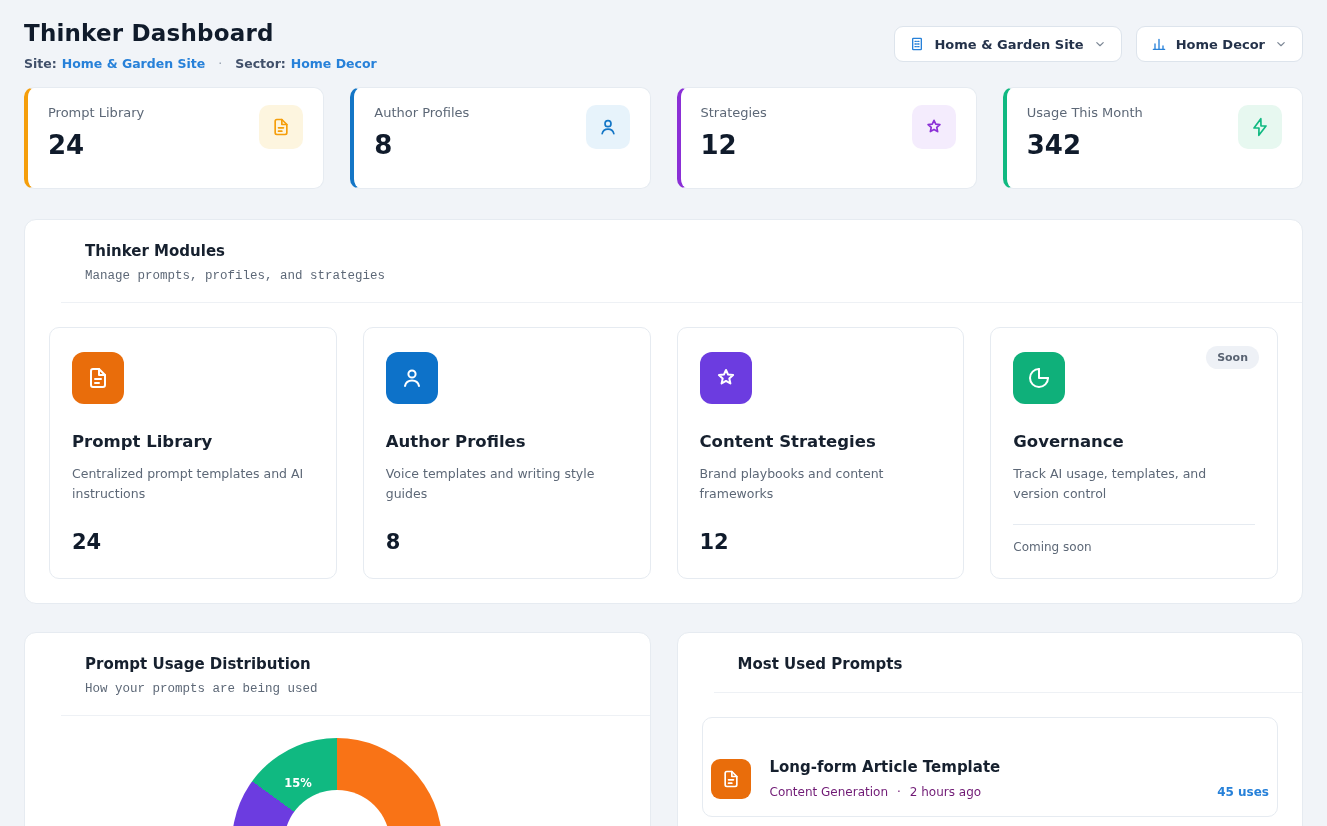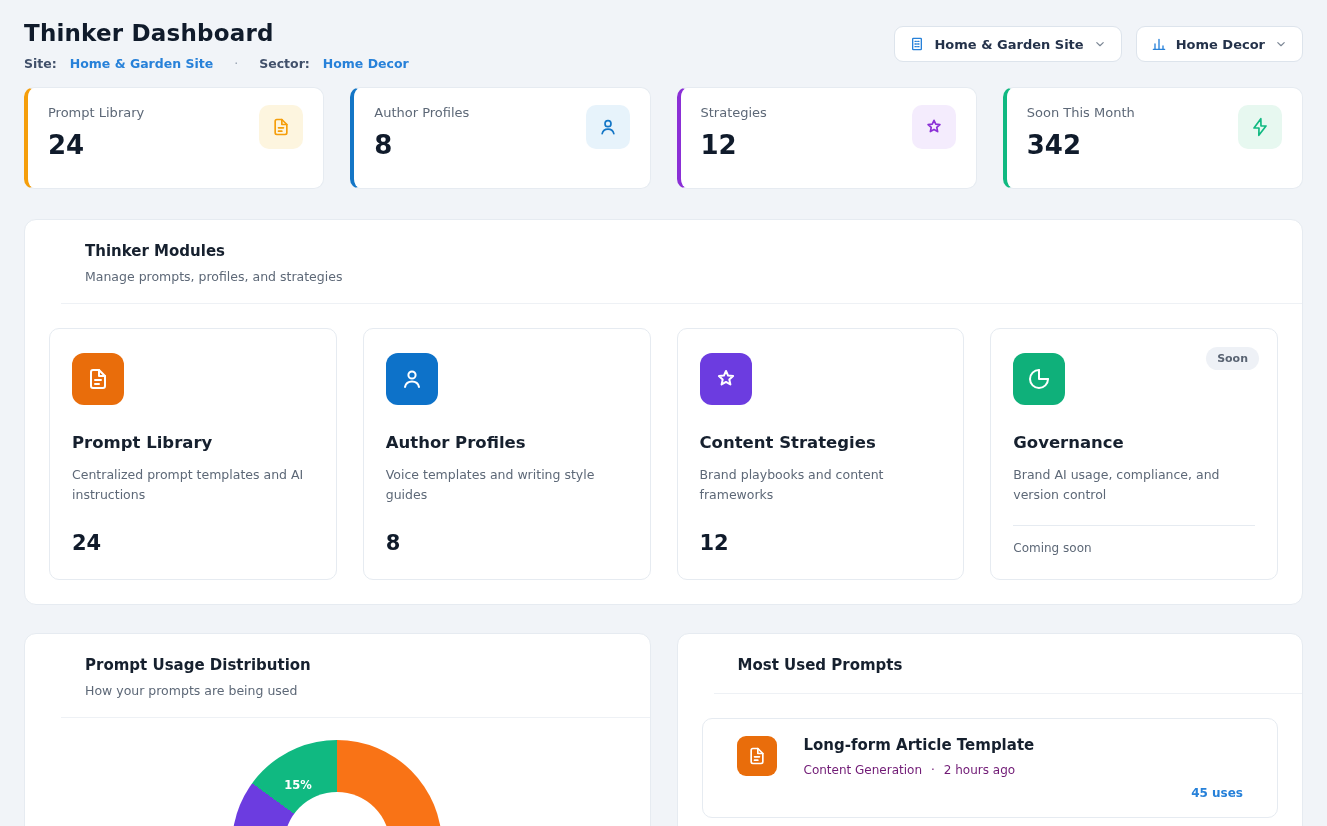--- a/index.html
+++ b/index.html
@@ -13,21 +13,21 @@
   .svg16 { width:16px; height:16px; }
   .svg14 { width:14px; height:14px; }
   .svg20 { width:20px; height:20px; }
   .svg24 { width:24px; height:24px; }
 
   .page { padding:20px 24px; }
 
   
   .topbar { display:flex; justify-content:space-between; align-items:flex-start; }
   .page-title { font-size:23px; font-weight:bold; color:#101b2b; letter-spacing:.2px; }
-  .sub { margin-top:10px; font-size:12.5px; color:#5d6877; display:flex; align-items:flex-end; gap:13px; }
+  .sub { margin-top:10px; font-size:12.5px; color:#5d6877; display:flex; align-items:flex-end; gap:5px; }
   .sub .lbl { font-weight:bold; color:#41506a; }
   .sub a { color:#2781d9; text-decoration:none; font-weight:bold; cursor:pointer; }
   .sub .dot { margin:0 8px; color:#94a0ae; }
 
   .selectors { display:flex; gap:14px; margin-top:6px; }
   .selector {
     display:flex; align-items:center; gap:9px;
     background:#fff; border:1px solid #dde4ec; border-radius:9px;
     padding:9px 14px; font-family:inherit; font-size:13px; font-weight:bold; color:#24324a;
     cursor:pointer;
@@ -48,21 +48,21 @@
   .stat-iconbox {
     width:44px; height:44px; border-radius:10px;
     background:var(--tint); color:var(--accent);
     display:flex; align-items:center; justify-content:center;
   }
 
   
   .panel { background:#fff; border:1px solid #e6ebf1; border-radius:12px; }
   .panel-head { padding:22px 24px 19px; border-bottom:1px solid #eef1f5;margin-left:36px; }
   .panel-title { font-size:15px; font-weight:bold; color:#16202e; }
-  .panel-sub { margin-top:9px; font-size:12.5px; color:#5d6877; }
+  .panel-sub { margin-top:9px; font-size:12.5px; color:#5d6877;font-family:Liberation Mono, monospace; }
 
   .modules-panel { margin-top:30px; }
   .modules-grid { display:grid; grid-template-columns:repeat(4,1fr); gap:26px; padding:24px; }
   .module-card {
     position:relative; border:1px solid #e6ebf1; border-radius:10px;
     padding:24px 22px; min-height:252px; background:#fff;
     display:flex; flex-direction:column; cursor:pointer;
   }
   .module-iconbox {
     width:52px; height:52px; border-radius:12px; background:var(--tint); color:#fff;
@@ -80,22 +80,22 @@
 
   
   .bottom { display:grid; grid-template-columns:1fr 1fr; gap:26px; margin-top:28px; }
   .chart-area { position:relative; height:280px; display:flex; justify-content:center; padding-top:22px; }
   .donut { width:210px; height:210px; border-radius:50%; position:relative; }
   .donut::after { content:""; position:absolute; inset:52px; background:#fff; border-radius:50%; }
   .donut-label { position:absolute; left:52px; top:38px; color:#fff; font-size:11.5px; font-weight:bold; z-index:2; }
 
   .prompt-list { padding:24px; }
   .prompt-item {
-    display:flex; gap:27px; align-items:flex-start;
-    border:1px solid #e6ebf1; border-radius:10px; padding:17px 34px; background:#fff; cursor:pointer;
+    display:flex; gap:19px; align-items:flex-end;
+    border:1px solid #e6ebf1; border-radius:10px; padding:17px 8px; background:#fff; cursor:pointer;
   }
   .prompt-iconbox {
     width:40px; height:40px; border-radius:9px; background:#e96d0b; color:#fff; flex:0 0 auto;
     display:flex; align-items:center; justify-content:center;
   }
   .prompt-title { font-size:15px; font-weight:bold; color:#16202e; }
   .prompt-meta { margin-top:9px; font-size:12px; color:#701a75; display:flex; align-items:center; gap:9px; }
   .prompt-uses { margin-left:auto; color:#2781d9; font-size:12px; font-weight:bold; padding-top:2px;margin-top:48px; }
 </style>
 </head>
@@ -181,21 +181,21 @@
       </div>
       <div class="stat-iconbox">
         <svg class="svg20" viewBox="0 0 24 24">
             <path d="M12 4l2.1 4.6 5 .5-3.8 3.4 1.1 5-4.4-2.6-4.4 2.6 1.1-5L4.9 9.1l5-.5z"></path>
           </svg>
       </div>
     </div>
 
     <div class="stat-card" style="--accent: #10b981; --tint: #e7f8f0;">
       <div>
-        <div class="stat-label">Soon This Month</div>
+        <div class="stat-label">Usage This Month</div>
         <div class="stat-value">342</div>
       </div>
       <div class="stat-iconbox">
         <svg class="svg20" viewBox="0 0 24 24">
             <path d="M13 2 4.8 13.2h6L10.6 22l8.6-11.2h-6z"></path>
           </svg>
       </div>
     </div>
   </section>
 
@@ -244,21 +244,21 @@
 
       <div class="module-card" style="--tint: #0fb07a;">
         <span class="soon-badge">Soon</span>
         <div class="module-iconbox">
           <svg class="svg24" viewBox="0 0 24 24">
               <path d="M12 3a9 9 0 1 0 9 9"></path>
               <path d="M12 3v9h9"></path>
             </svg>
         </div>
         <div class="module-title">Governance</div>
-        <div class="module-desc">Brand AI usage, compliance, and version control</div>
+        <div class="module-desc">Track AI usage, templates, and version control</div>
         <div class="module-footer">Coming soon</div>
       </div>
 
     </div>
   </section>
 
   <section class="bottom">
 
     <div class="panel">
       <div class="panel-head">

